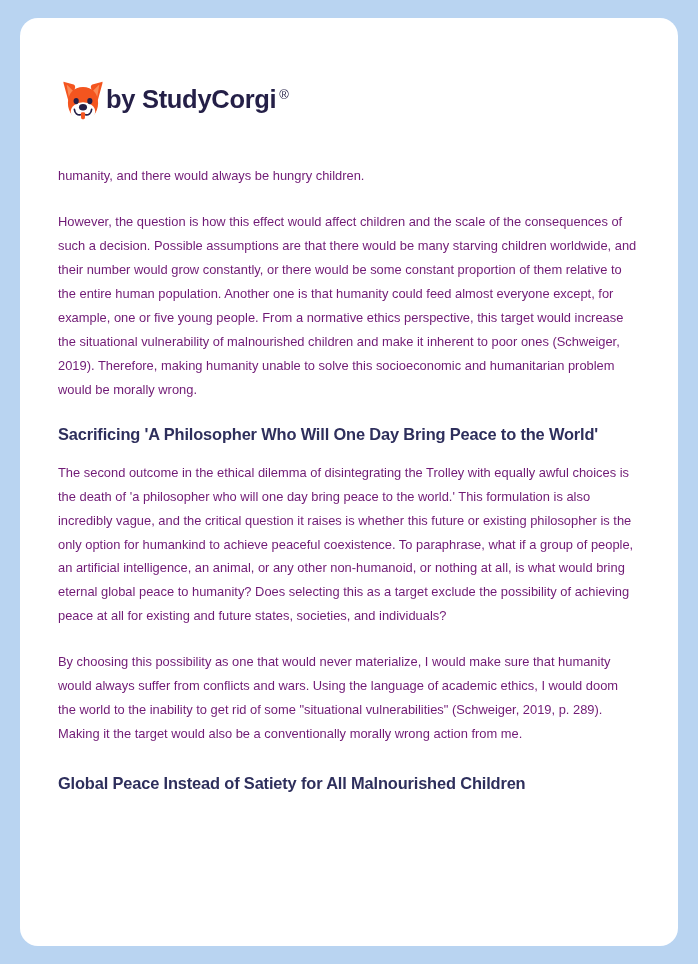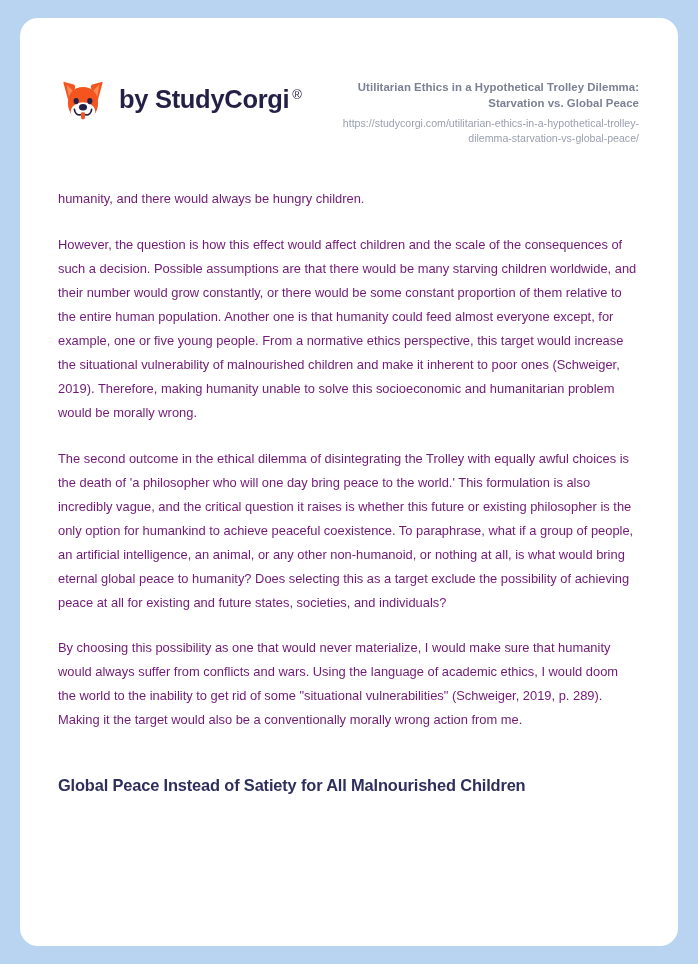--- a/index.html
+++ b/index.html
@@ -34,21 +34,20 @@
   .page-header {
     display: flex;
     align-items: flex-start;
     justify-content: space-between;
     padding: 53px 39px 0 40px;
   }
 
   .brand {
     display: flex;
     align-items: center;
-    gap: 13px;
     padding-top: 6px;
   }
 
   .corgi-logo { width: 46px; height: 46px; display: block; flex: none; }
 
   .brand-wordmark {
     display: flex;
     align-items: flex-start;
     color: #241f47;
     font-size: 25.5px;
@@ -102,21 +101,21 @@
   }
 
   .article h2 {
     color: #2e2f5c;
     font-size: 16.4px;
     font-weight: bold;
     line-height: 1.42;
     letter-spacing: -0.15px;
     margin: 20px 0 14px 0;
   }
-  .article h2.last { margin-top: 42px; margin-bottom: 0; }
+  .article h2.last { margin-top: 26px; margin-bottom: 0; }
 </style>
 </head>
 <body>
 
 <div class="page-canvas">
   <div class="paper">
 
     <div class="page-header">
 
       <div class="brand">
@@ -134,29 +133,26 @@
           <path d="M20 45 C20.5 50.5 24.5 53.5 28.5 52.5" stroke="#241f47" stroke-width="2.3" fill="none" stroke-linecap="round"></path>
           <path d="M44 45 C43.5 50.5 39.5 53.5 35.5 52.5" stroke="#241f47" stroke-width="2.3" fill="none" stroke-linecap="round"></path>
           <path d="M29 50 C29 48.6 35 48.6 35 50 L34.6 57 C34.4 59.6 29.6 59.6 29.4 57 Z" fill="#f4551f"></path>
         </svg>
         <div class="brand-wordmark">
           <span>by StudyCorgi</span>
           <span class="brand-reg">®</span>
         </div>
       </div>
 
-      <div class="header-meta">
-        <div class="doc-title">Utilitarian Ethics in a Hypothetical Trolley Dilemma: Starvation vs. Global Peace</div>
-        <div class="doc-url">https://studycorgi.com/utilitarian-ethics-in-a-hypothetical-trolley-dilemma-starvation-vs-global-peace/</div>
-      </div>
 
     </div>
 
     <div class="article">
       <p>humanity, and there would always be hungry children.</p>
       <p>However, the question is how this effect would affect children and the scale of the consequences of such a decision. Possible assumptions are that there would be many starving children worldwide, and their number would grow constantly, or there would be some constant proportion of them relative to the entire human population. Another one is that humanity could feed almost everyone except, for example, one or five young people. From a normative ethics perspective, this target would increase the situational vulnerability of malnourished children and make it inherent to poor ones (Schweiger, 2019). Therefore, making humanity unable to solve this socioeconomic and humanitarian problem would be morally wrong.</p>
+      <h2>Sacrificing 'A Philosopher Who Will One Day Bring Peace to the World'</h2>
       <p>The second outcome in the ethical dilemma of disintegrating the Trolley with equally awful choices is the death of 'a philosopher who will one day bring peace to the world.' This formulation is also incredibly vague, and the critical question it raises is whether this future or existing philosopher is the only option for humankind to achieve peaceful coexistence. To paraphrase, what if a group of people, an artificial intelligence, an animal, or any other non-humanoid, or nothing at all, is what would bring eternal global peace to humanity? Does selecting this as a target exclude the possibility of achieving peace at all for existing and future states, societies, and individuals?</p>
       <p>By choosing this possibility as one that would never materialize, I would make sure that humanity would always suffer from conflicts and wars. Using the language of academic ethics, I would doom the world to the inability to get rid of some "situational vulnerabilities" (Schweiger, 2019, p. 289). Making it the target would also be a conventionally morally wrong action from me.</p>
       <h2 class="last">Global Peace Instead of Satiety for All Malnourished Children</h2>
     </div>
 
   </div>
 </div>
 
 </body></html>

